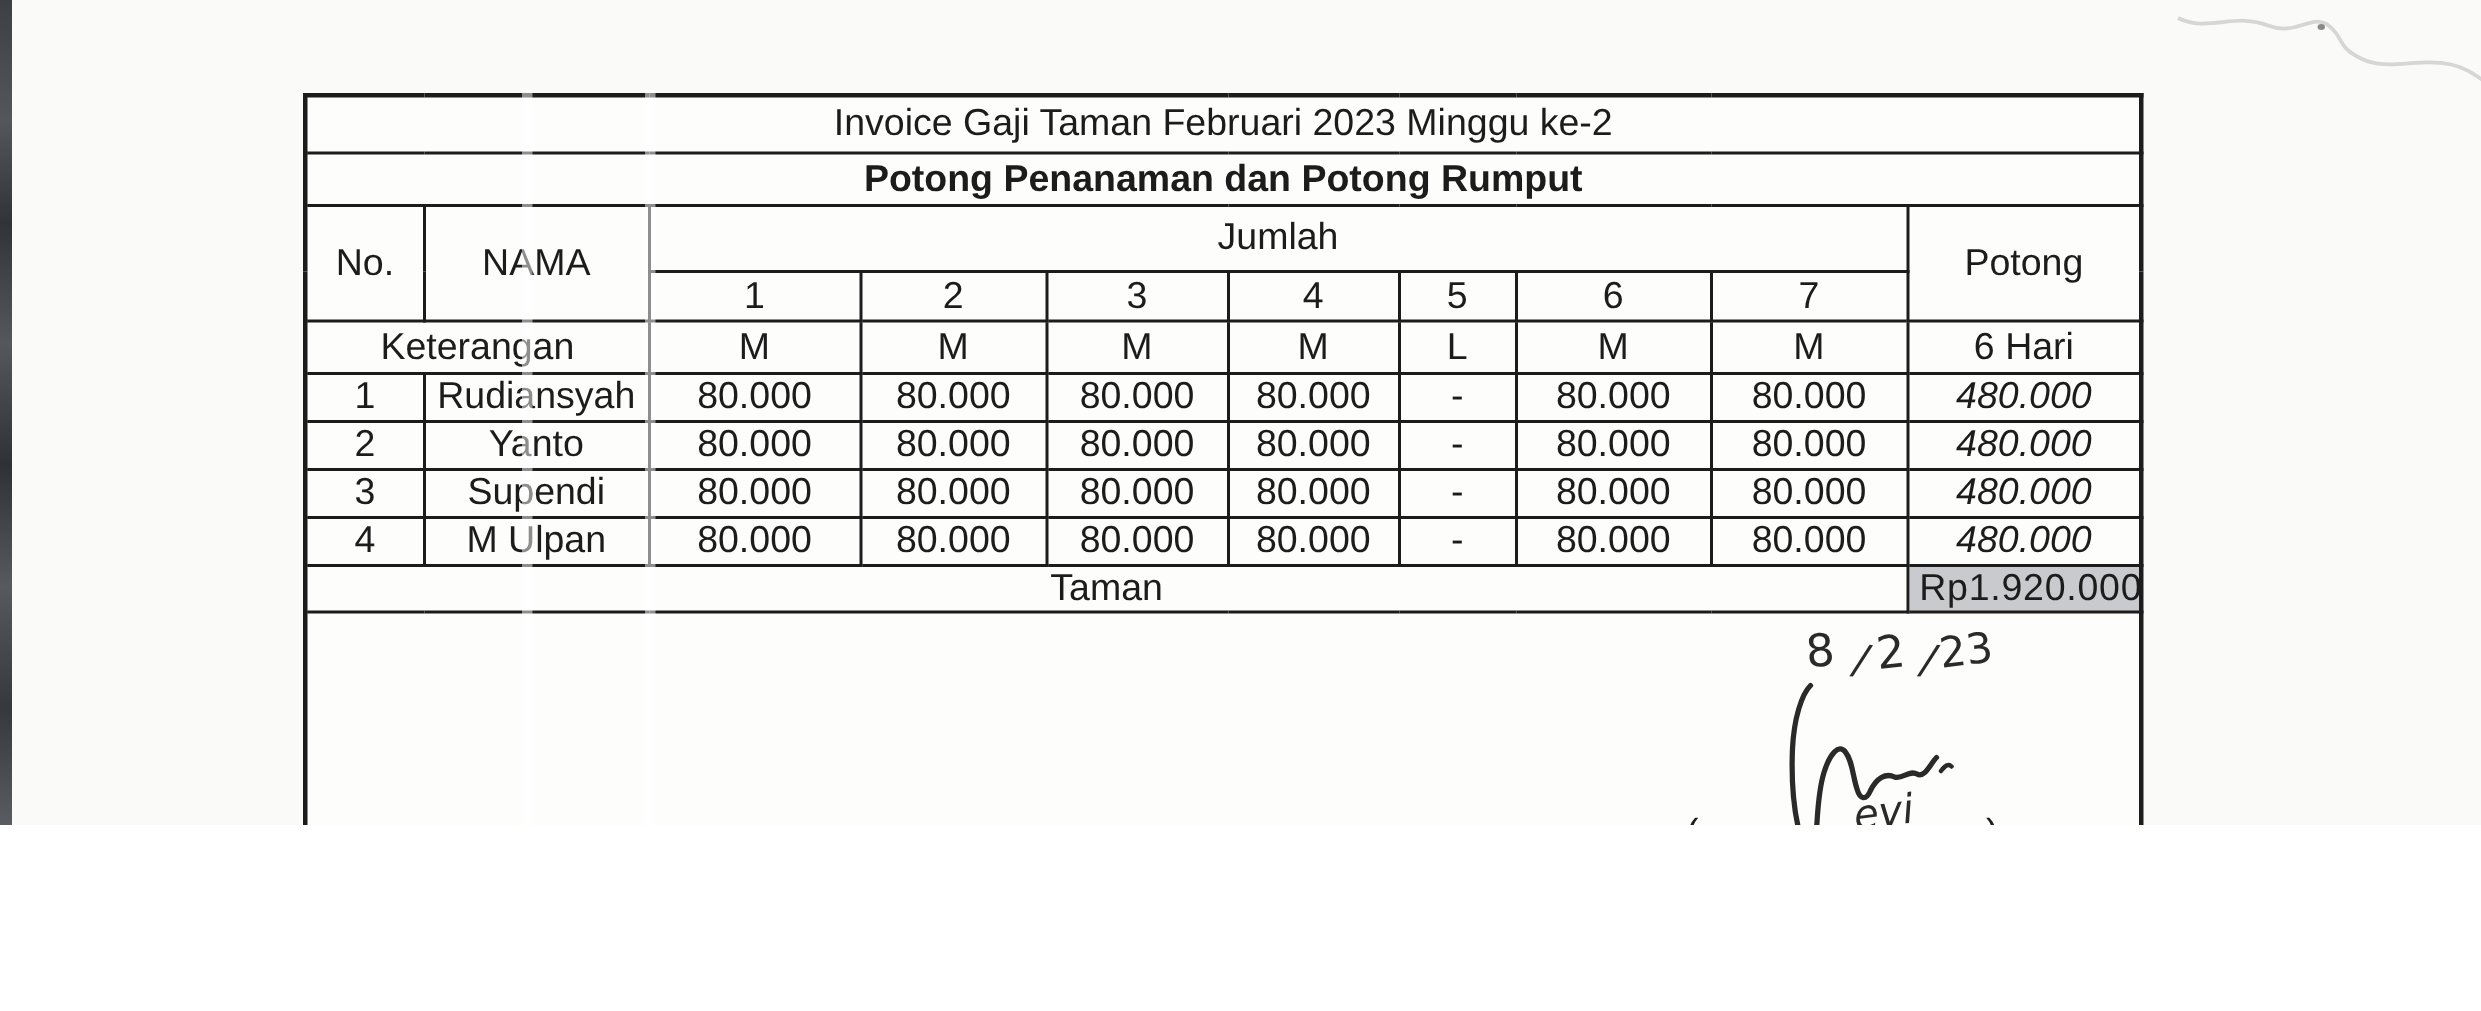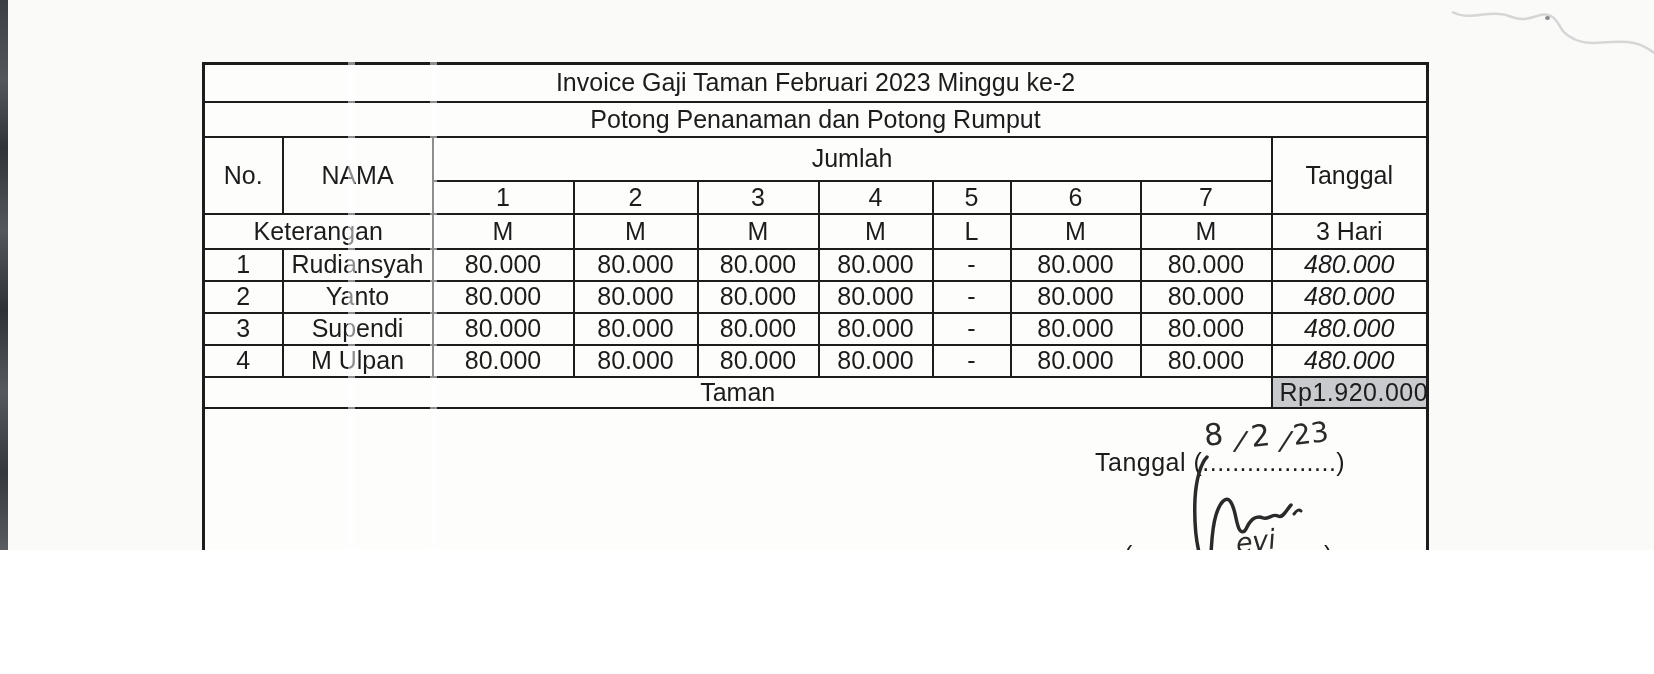--- a/index.html
+++ b/index.html
@@ -33,21 +33,21 @@
   }
   tr.r-title{height:38px}
   tr.r-sub{height:35px}
   tr.r-tghead{height:44px}
   tr.r-days{height:33px}
   tr.r-ket{height:35px}
   tr.r-data{height:32px}
   tr.r-total{height:30px}
   tr.r-foot{height:163px}
   td.title-cell{font-size:28px;}
-  td.sub-cell{font-size:26px;}
+  td.sub-cell{font-size:26px;font-weight:bold;}
   td.tg-cell{font-size:27px;}
   td.days-cell{font-size:26px;}
   td.ket-cell,td.mark-cell{font-size:26px;}
   td.hari-cell{font-size:27px;}
   td.no-cell{text-align:right;padding-right:3px;font-size:25px;}
   td.name-cell{text-align:left;padding-left:5px;font-size:25px;margin-left:16px;}
   td.amt-cell{text-align:right;padding-right:10px;font-size:25px;}
   td.rowtotal-cell{text-align:right;padding-right:10px;font-size:25px;font-style:italic;}
   td.total-label{font-size:26px;}
   td.grand-total{
@@ -111,41 +111,41 @@
         <tr class="r-title">
       <td class="title-cell" colspan="10">Invoice Gaji Taman Februari 2023 Minggu ke-2</td>
     </tr>
     <tr class="r-sub">
       <td class="sub-cell" colspan="10">Potong Penanaman dan Potong Rumput</td>
     </tr>
     <tr class="r-tghead">
       <td rowspan="2">No.</td>
       <td rowspan="2">NAMA</td>
       <td class="tg-cell" colspan="7">Jumlah</td>
-      <td rowspan="2">Tanggal</td>
+      <td rowspan="2">Potong</td>
     </tr>
     <tr class="r-days">
       <td class="days-cell">1</td>
       <td class="days-cell">2</td>
       <td class="days-cell">3</td>
       <td class="days-cell">4</td>
       <td class="days-cell">5</td>
       <td class="days-cell">6</td>
       <td class="days-cell">7</td>
     </tr>
     <tr class="r-ket">
       <td class="ket-cell" colspan="2">Keterangan</td>
       <td class="mark-cell">M</td>
       <td class="mark-cell">M</td>
       <td class="mark-cell">M</td>
       <td class="mark-cell">M</td>
       <td class="mark-cell">L</td>
       <td class="mark-cell">M</td>
       <td class="mark-cell">M</td>
-      <td class="hari-cell">3 Hari</td>
+      <td class="hari-cell">6 Hari</td>
     </tr>
     <tr class="r-data">
       <td class="no-cell">1</td>
       <td class="name-cell">Rudiansyah</td>
       <td class="amt-cell">80.000</td>
       <td class="amt-cell">80.000</td>
       <td class="amt-cell">80.000</td>
       <td class="amt-cell">80.000</td>
       <td class="amt-cell">-</td>
       <td class="amt-cell">80.000</td>
@@ -191,21 +191,20 @@
     <tr class="r-total">
       <td class="total-label" colspan="9">Taman</td>
       <td class="grand-total">Rp1.920.000</td>
     </tr>
     <tr class="r-foot">
       <td colspan="10"></td>
     </tr>
   </tbody>
     </table>
 
-  <div class="date-line">Tanggal (..................)</div>
   <span class="hand hand-day">8</span>
   <span class="hand hand-slash1">/</span>
   <span class="hand hand-month">2</span>
   <span class="hand hand-slash2">/</span>
   <span class="hand hand-year">23</span>
 
   <svg class="sig-svg" width="135" height="132" viewBox="0 0 135 132">
     <path d="M27,12 C21,18 16,34 15,54 C14,78 16,100 22,118 C24,125 29,126 30,119 C32,104 31,86 36,70 C40,57 46,51 50,56 C55,62 55,72 58,81 C60,88 64,89 67,82 C71,74 77,70 83,73 C88,75 93,68 98,71 C103,74 107,64 111,60" fill="none" stroke="#2a2a2a" stroke-width="3.5" stroke-linecap="round" stroke-linejoin="round"></path>
     <path d="M114,69 C117,65 119,64 121,66" fill="none" stroke="#2a2a2a" stroke-width="3" stroke-linecap="round"></path>
     <text x="57" y="108" font-size="27" transform="rotate(-7 57 108)">evi</text>

